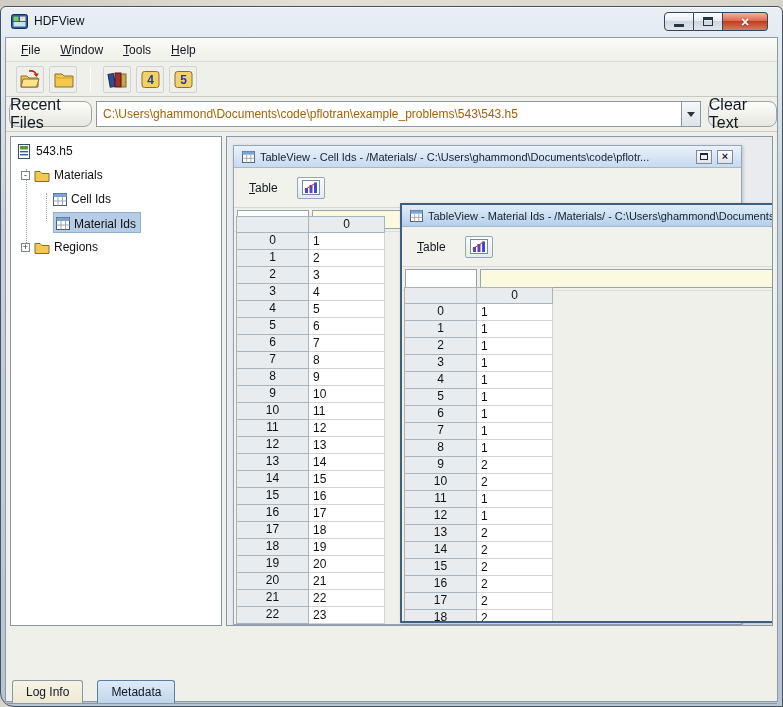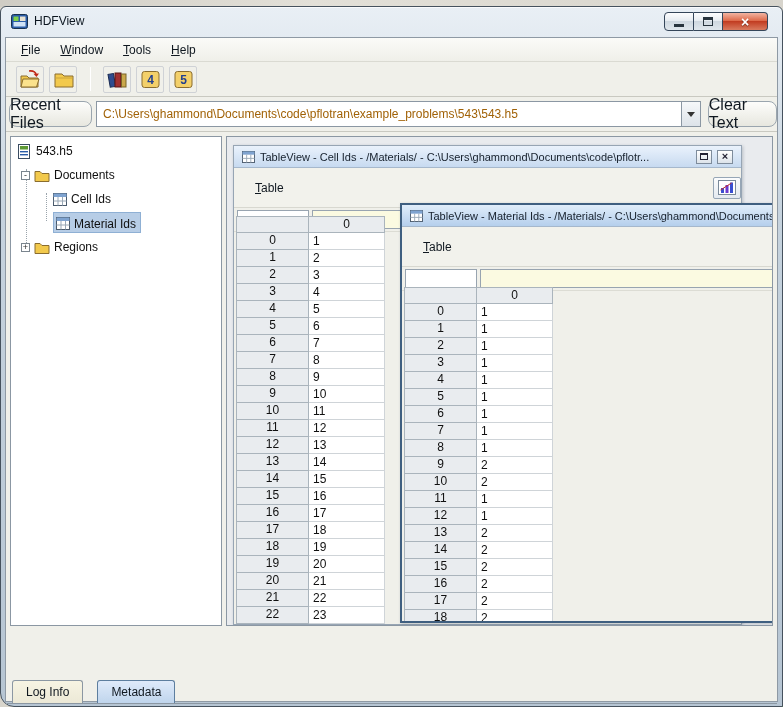--- a/index.html
+++ b/index.html
@@ -77,22 +77,22 @@
   .frame2 { left:173px; top:66px; width:430px; height:420px; z-index:2; border:2px solid #3f5f80; }
   .f-titlebar { height:22px; display:flex; align-items:center; gap:5px; padding:0 8px;
     background:linear-gradient(180deg,#eaf2fc,#c7daf0); border-bottom:1px solid #a6b8cc;
     font-size:11px; color:#16202c; }
   .frame2 .f-titlebar { background:linear-gradient(180deg,#e0edfa,#b5cfec); }
   .f-title { flex:1; white-space:nowrap; overflow:hidden; }
   .f-btn { width:16px; height:14px; border:1px solid #7e8c9c; background:linear-gradient(180deg,#fff,#dce3ea);
     display:flex; align-items:center; justify-content:center; flex:none; cursor:pointer; }
   .fglyph-max { width:8px; height:7px; border:1px solid #223; border-top-width:2px; }
   .fglyph-close { font-size:11px; font-weight:bold; color:#223; line-height:1; }
-  .f-menubar { height:40px; display:flex; align-items:center; gap:10px; padding-left:12px;
-    background:#f2f2ec; border-bottom:1px solid #d8d8d0;justify-content:space-between; }
+  .f-menubar { height:40px; display:flex; align-items:center; gap:10px; padding-left:6px;
+    background:#f2f2ec; border-bottom:1px solid #d8d8d0; }
   .chart-btn { width:28px; height:22px; border:1px solid #96a6b6; border-radius:2px;
     background:linear-gradient(180deg,#fbfcfd,#e4eaf0); display:flex; align-items:center; justify-content:center; cursor:pointer; }
   .f-fieldrow { height:24px; display:flex; gap:3px; padding:2px 3px; background:#f0f0ea; border-bottom:1px solid #dcdcd4; }
   .addr-field { width:72px; background:#ffffff; border:1px solid #98a4b0; }
   .val-field { flex:1; background:#fbfae1; border:1px solid #98a4b0; }
 
   .f-table { position:absolute; left:2px; right:2px; bottom:0; top:70px; overflow:hidden; }
   .frame2 .f-table { top:82px; }
   .thead { display:flex; height:17px; }
   .corner-cell { width:73px; background:#e9ecef; border:1px solid #aab4bc; flex:none; }
@@ -242,21 +242,21 @@
             <span>543.h5</span>
           </div>
 
           <div class="tree-row" style="top:28px; left:10px;">
             <span class="thandle">-</span>
             <span>
               <svg width="16" height="13" viewBox="0 0 16 13">
                 <path d="M1 2.5 h5 l2 2 h7 v8 H1 Z" fill="#f2c94c" stroke="#8a6d2f"></path>
               </svg>
             </span>
-            <span>Documents</span>
+            <span>Materials</span>
           </div>
 
           <div class="tree-row" style="top:52px; left:42px;">
             <span>
               <svg width="14" height="13" viewBox="0 0 14 13">
                 <rect x="0.5" y="0.5" width="13" height="12" fill="#fff" stroke="#4a5a6c"></rect>
                 <rect x="0.5" y="0.5" width="13" height="3.5" fill="#7fa3d0"></rect>
                 <path d="M5 4 v8.5 M9.5 4 v8.5 M0.5 8 h13" stroke="#9aa8b6" fill="none"></path>
               </svg>
             </span>

